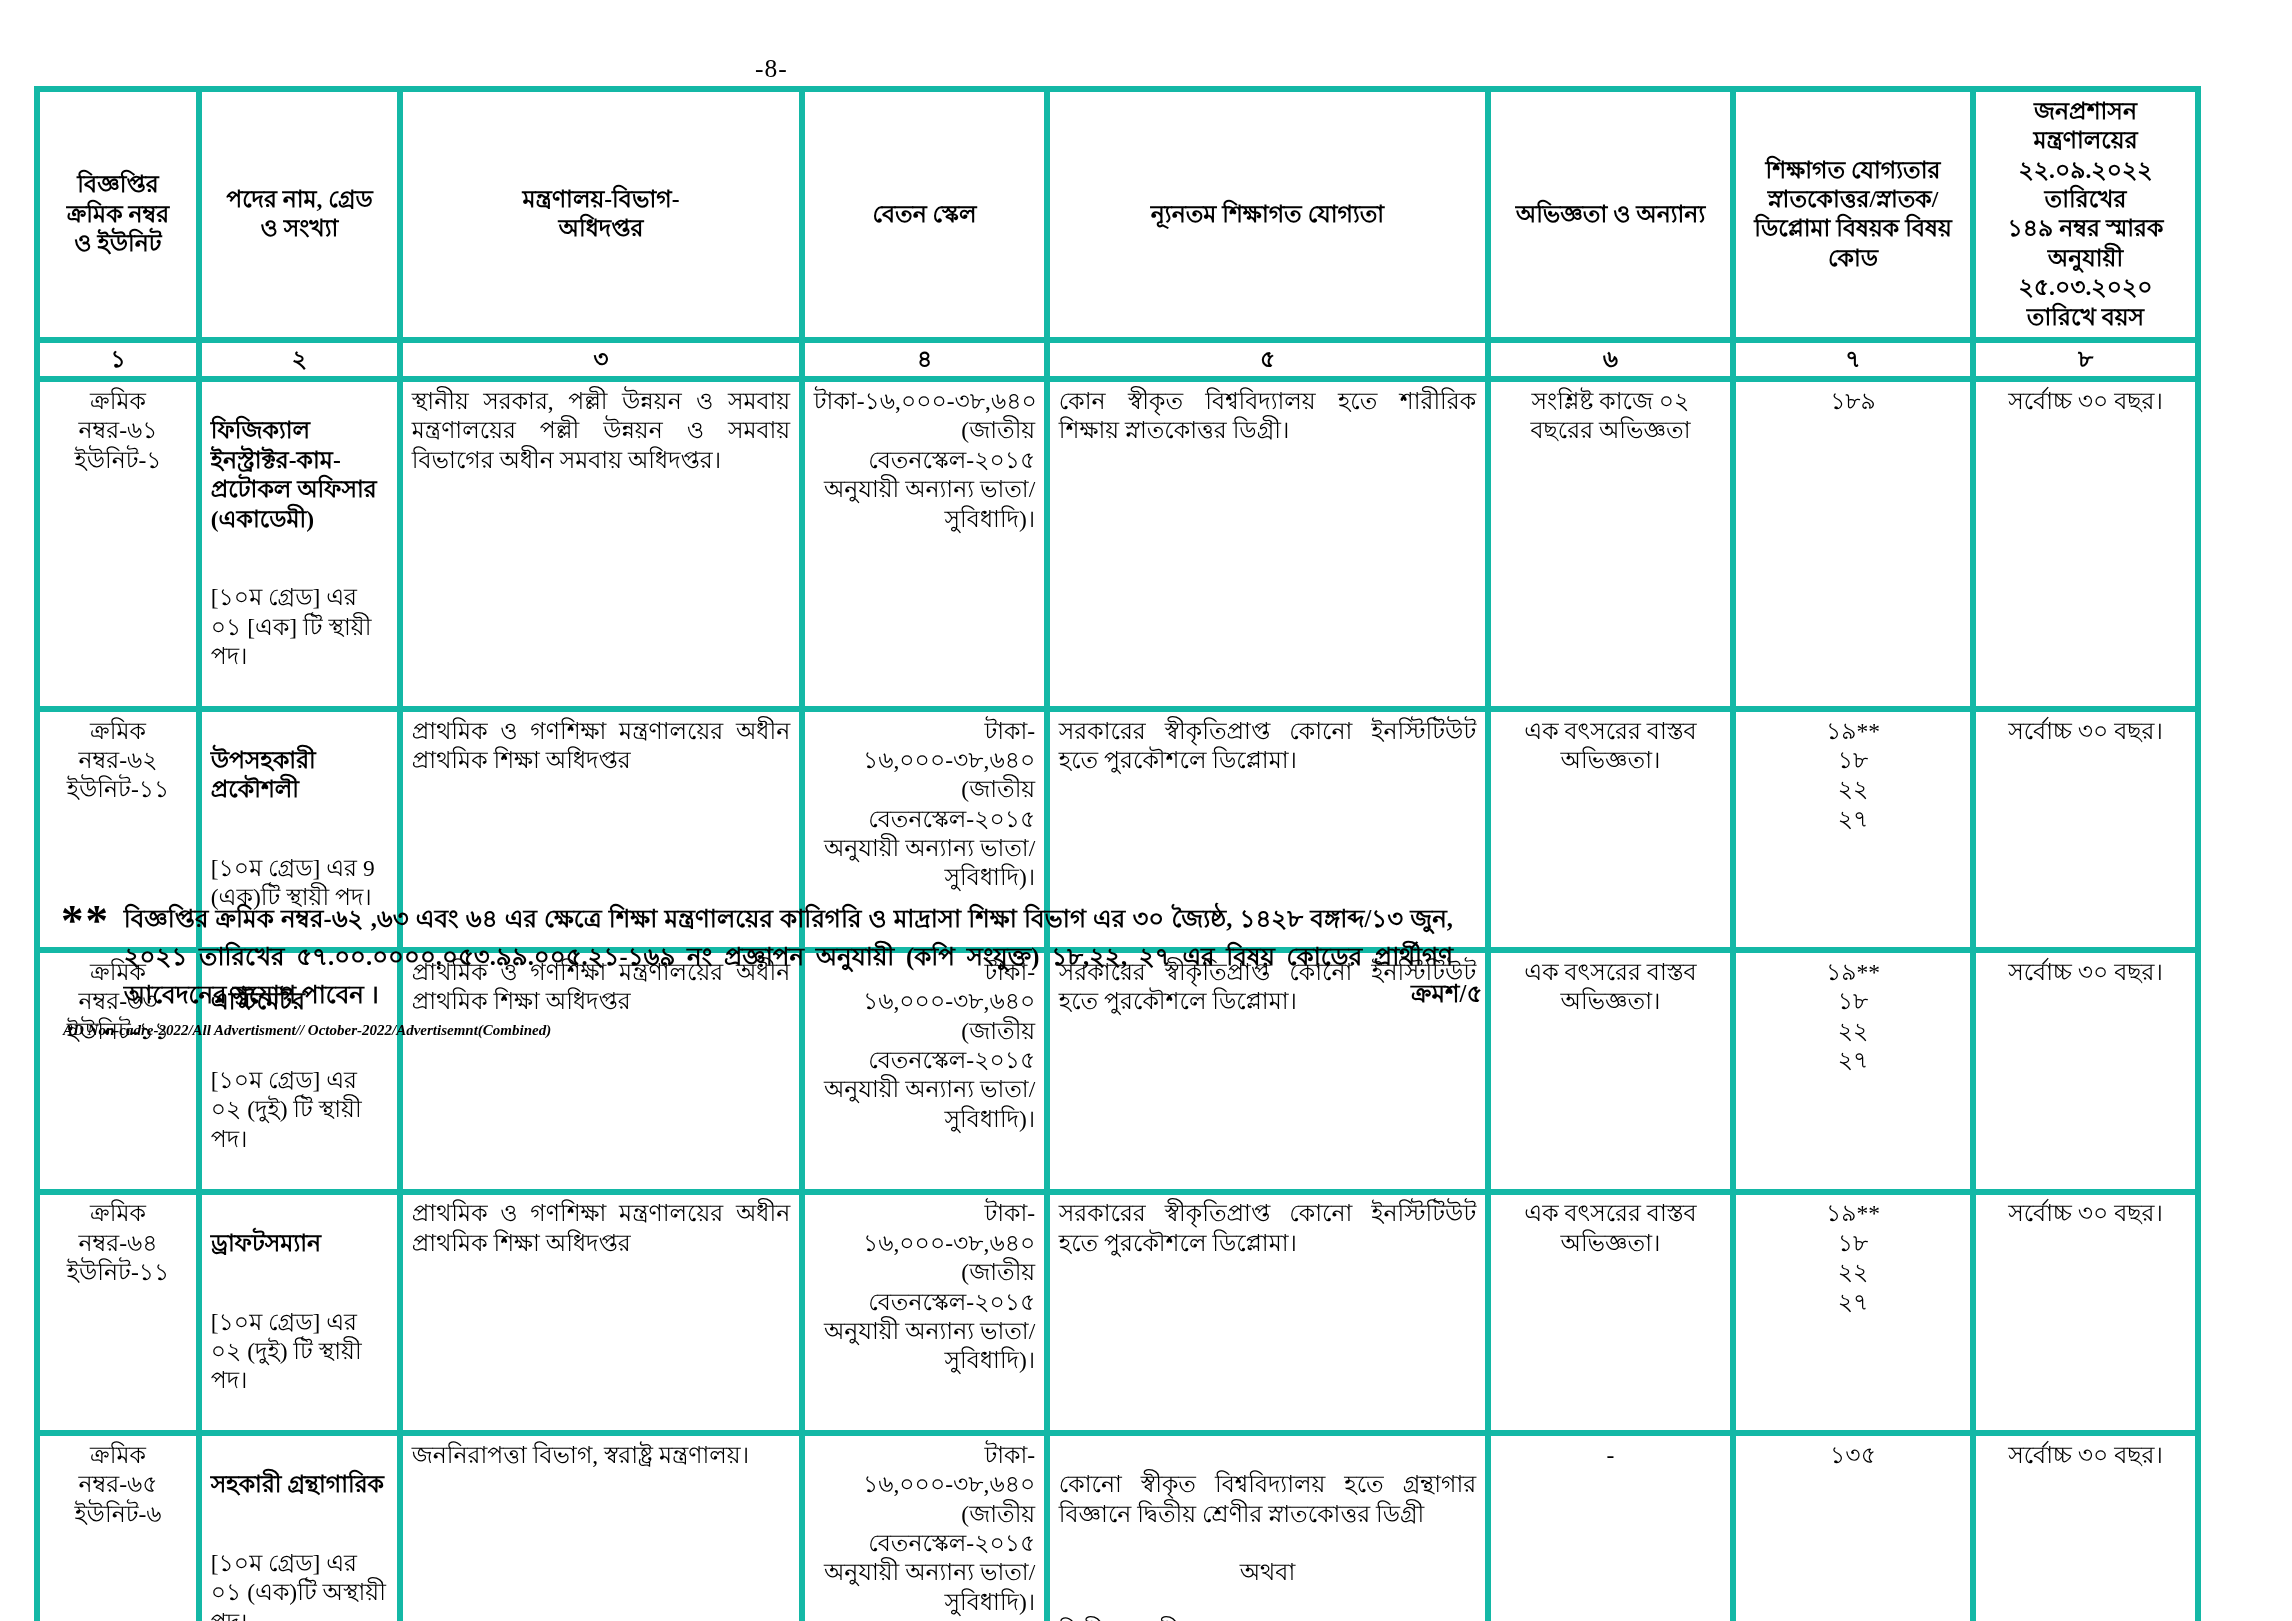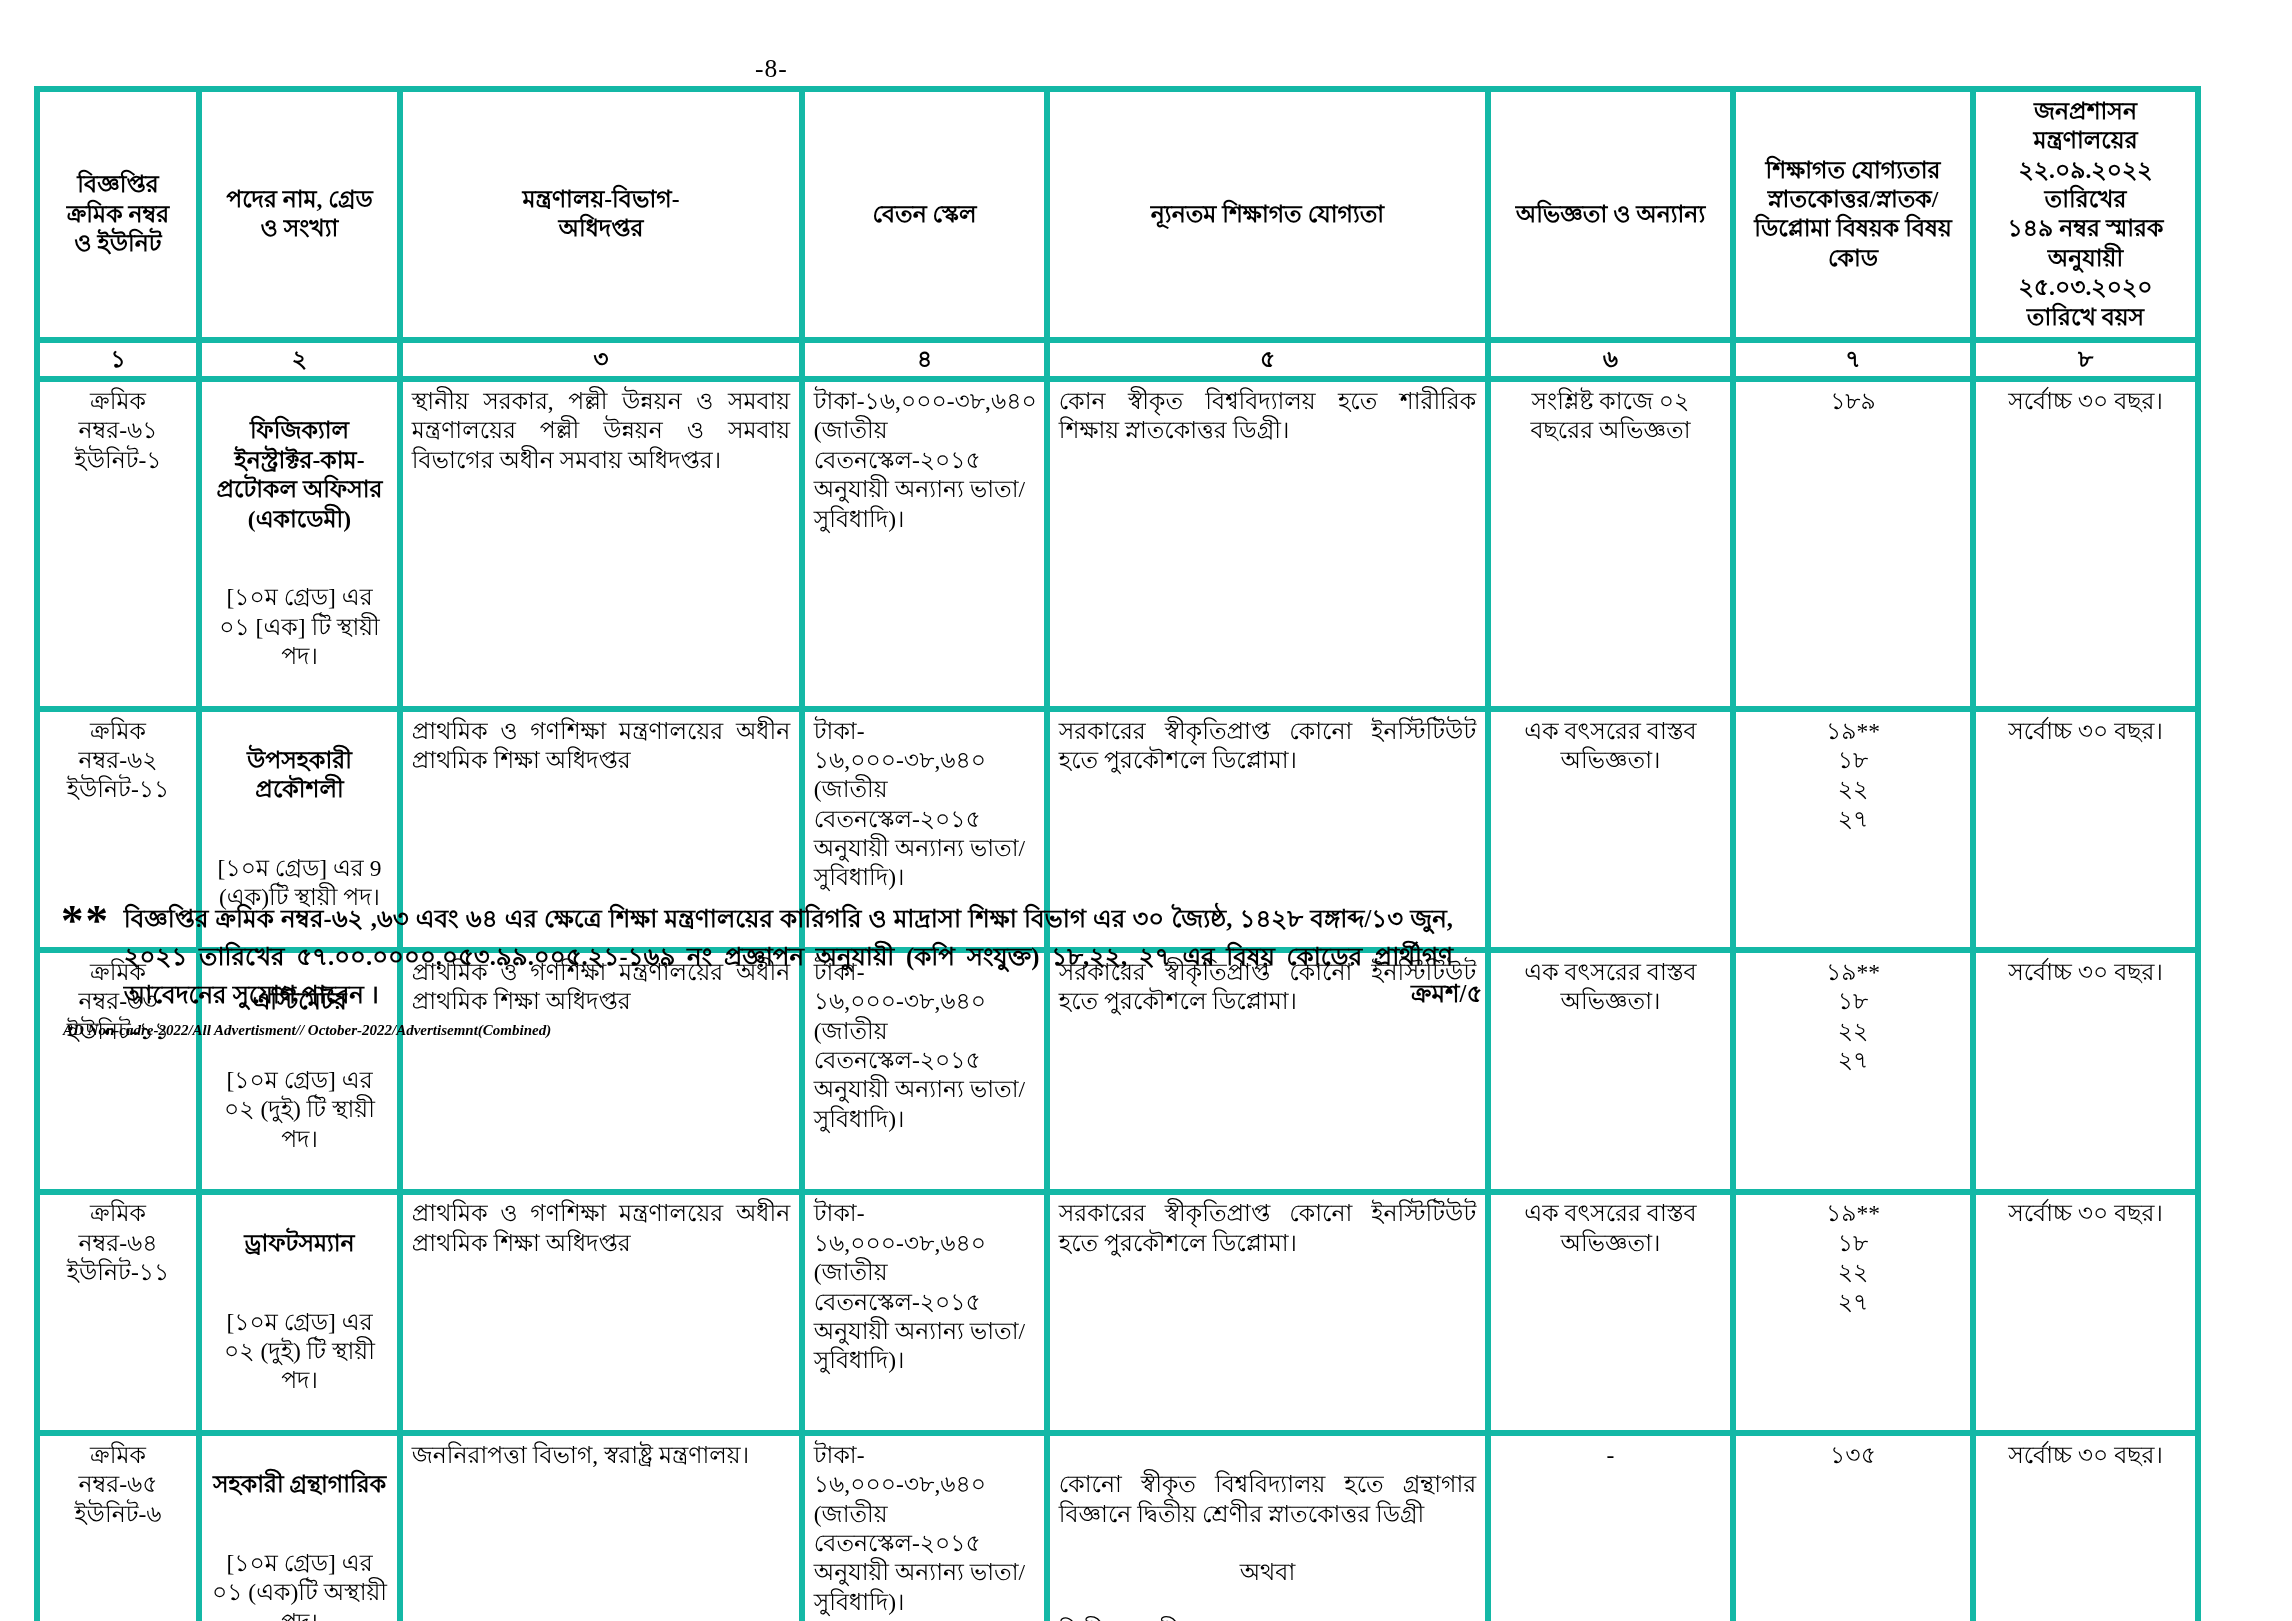--- a/index.html
+++ b/index.html
@@ -46,23 +46,23 @@
   thead tr.number-row th {
     font-weight: bold;
     text-align: center;
     padding: 2px;
     vertical-align: middle;
   }
   tbody tr:nth-child(1) { height: 181px; }
   tbody tr:nth-child(n+2) { height: 123px; }
 
   td.c-serial   { text-align: center; }
-  td.c-post     { text-align: center; }
+  td.c-post     { text-align: left; }
   td.c-ministry { text-align: justify; }
-  td.c-pay      { text-align: left; margin-top: 18px; }
+  td.c-pay      { text-align: right; margin-top: 18px; }
   td.c-qual     { text-align: justify; }
   td.c-exp      { text-align: center; margin-top: 21px; }
   td.c-code     { text-align: center; vertical-align: middle; }
   td.c-age      { text-align: center; vertical-align: middle; }
   td.vmid       { vertical-align: middle; }
 
   .post-name { font-weight: bold; }
   .post-detail { font-weight: normal; margin-top: 20px; }
   .or-line { text-align: center; }
 

